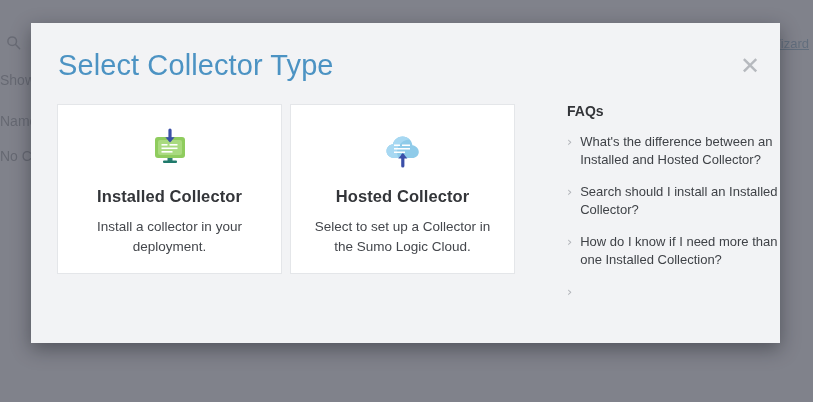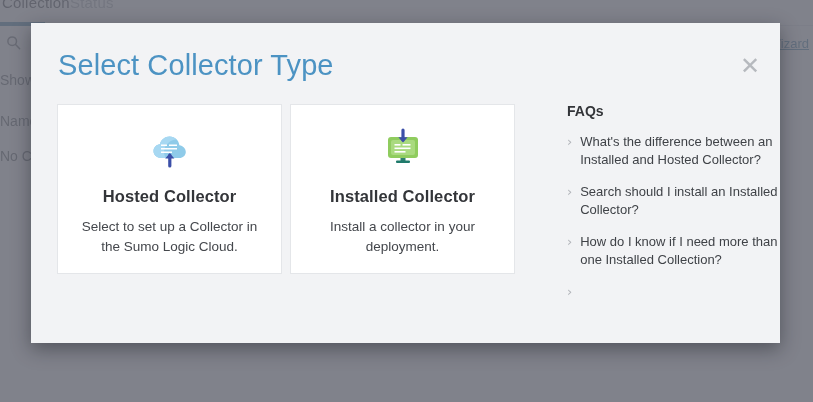--- a/index.html
+++ b/index.html
@@ -125,29 +125,20 @@
   }
   .faq-text {
     font-size: 13px; color: #3f4247; line-height: 1.42;
   }
 </style>
 </head>
 <body>
 
 <div id="app-background">
 
-  <div class="bg-tabbar">
-    <div class="bg-tab active">
-      <span>Collection</span>
-    </div>
-    <div class="bg-tab-underline"></div>
-    <div class="bg-tab inactive">
-      <span>Status</span>
-    </div>
-  </div>
 
   <div class="bg-searchrow">
     <span>
       <svg class="bg-search-icon" viewBox="0 0 16 16" fill="none" stroke="currentColor" stroke-width="1.6">
         <circle cx="6.6" cy="6.6" r="4.6"></circle>
         <line x1="10.2" y1="10.2" x2="14.6" y2="14.6" stroke-linecap="round"></line>
       </svg>
     </span>
     <span class="bg-search-text">Search</span>
   </div>
@@ -165,56 +156,56 @@
 
 <div id="overlay"></div>
 
 <div id="modal">
 
   <div id="close-btn">✕</div>
 
   <div id="modal-title">Select Collector Type</div>
 
   <div id="cards">
-
-    <div class="card">
-      <div class="card-icon">
-        <svg width="42" height="42" viewBox="0 0 42 42">
-          <path d="M12.5 30 C7.8 30 4.5 26.8 4.5 23 C4.5 19.4 7.3 16.5 10.9 16.2 C12 11.8 15.9 8.6 20.6 8.6 C25.7 8.6 29.9 12.4 30.4 17.3 C34 17.7 36.8 20.6 36.8 24 C36.8 27.4 33.9 30 30.3 30 Z" fill="#8fcbe9"></path>
-          <path d="M12.5 30 C7.8 30 4.5 26.8 4.5 23 C4.5 19.4 7.3 16.5 10.9 16.2 C12 11.8 15.9 8.6 20.6 8.6 C23.3 8.6 25.8 9.7 27.5 11.5 C21 11.9 16 16.6 15.2 22.5 C14.8 25.6 15.6 28.2 16.8 30 Z" fill="#a7d8f2"></path>
-          <rect x="12" y="16.5" width="6" height="1.5" fill="#ffffff"></rect>
-          <rect x="20" y="16.5" width="8" height="1.5" fill="#ffffff"></rect>
-          <rect x="12" y="20" width="16" height="1.5" fill="#ffffff"></rect>
-          <rect x="12" y="23.5" width="11" height="1.5" fill="#ffffff"></rect>
-          <path d="M20.8 38 L20.8 27" stroke="#3b4fa8" stroke-width="3.2" stroke-linecap="round"></path>
-          <path d="M16.2 30.6 L20.8 25.2 L25.4 30.6 Z" fill="#3b4fa8"></path>
-        </svg>
-      </div>
-      <div class="card-title">Hosted Collector</div>
-      <div class="card-desc">Select to set up a Collector in the Sumo Logic Cloud.</div>
-    </div>
 
     <div class="card">
       <div class="card-icon">
         <svg width="42" height="42" viewBox="0 0 42 42">
           <rect x="6" y="9" width="30" height="21" rx="3" fill="#8fcc5e"></rect>
           <rect x="9" y="12" width="24" height="15" rx="2" fill="#a9da7f"></rect>
           <rect x="12.5" y="16" width="6" height="1.6" fill="#ffffff"></rect>
           <rect x="20.5" y="16" width="8" height="1.6" fill="#ffffff"></rect>
           <rect x="12.5" y="19.5" width="16" height="1.6" fill="#ffffff"></rect>
           <rect x="12.5" y="23" width="11" height="1.6" fill="#ffffff"></rect>
           <rect x="18.5" y="30" width="5" height="3" fill="#2f7f6f"></rect>
           <rect x="14" y="32.5" width="14" height="2.6" rx="1" fill="#1f7a6b"></rect>
           <path d="M21 2 L21 12" stroke="#3b4fa8" stroke-width="3.2" stroke-linecap="round"></path>
           <path d="M16.4 9.2 L21 14.6 L25.6 9.2 Z" fill="#3b4fa8"></path>
         </svg>
       </div>
       <div class="card-title">Installed Collector</div>
       <div class="card-desc">Install a collector in your deployment.</div>
     </div>
+
+    <div class="card">
+      <div class="card-icon">
+        <svg width="42" height="42" viewBox="0 0 42 42">
+          <path d="M12.5 30 C7.8 30 4.5 26.8 4.5 23 C4.5 19.4 7.3 16.5 10.9 16.2 C12 11.8 15.9 8.6 20.6 8.6 C25.7 8.6 29.9 12.4 30.4 17.3 C34 17.7 36.8 20.6 36.8 24 C36.8 27.4 33.9 30 30.3 30 Z" fill="#8fcbe9"></path>
+          <path d="M12.5 30 C7.8 30 4.5 26.8 4.5 23 C4.5 19.4 7.3 16.5 10.9 16.2 C12 11.8 15.9 8.6 20.6 8.6 C23.3 8.6 25.8 9.7 27.5 11.5 C21 11.9 16 16.6 15.2 22.5 C14.8 25.6 15.6 28.2 16.8 30 Z" fill="#a7d8f2"></path>
+          <rect x="12" y="16.5" width="6" height="1.5" fill="#ffffff"></rect>
+          <rect x="20" y="16.5" width="8" height="1.5" fill="#ffffff"></rect>
+          <rect x="12" y="20" width="16" height="1.5" fill="#ffffff"></rect>
+          <rect x="12" y="23.5" width="11" height="1.5" fill="#ffffff"></rect>
+          <path d="M20.8 38 L20.8 27" stroke="#3b4fa8" stroke-width="3.2" stroke-linecap="round"></path>
+          <path d="M16.2 30.6 L20.8 25.2 L25.4 30.6 Z" fill="#3b4fa8"></path>
+        </svg>
+      </div>
+      <div class="card-title">Hosted Collector</div>
+      <div class="card-desc">Select to set up a Collector in the Sumo Logic Cloud.</div>
+    </div>
   </div>
 
   <div id="faq-panel">
     <div id="faq-heading">FAQs</div>
 
     <div class="faq-item">
       <span class="faq-chevron">›</span>
       <span class="faq-text">What's the difference between an Installed and Hosted Collector?</span>
     </div>
 

